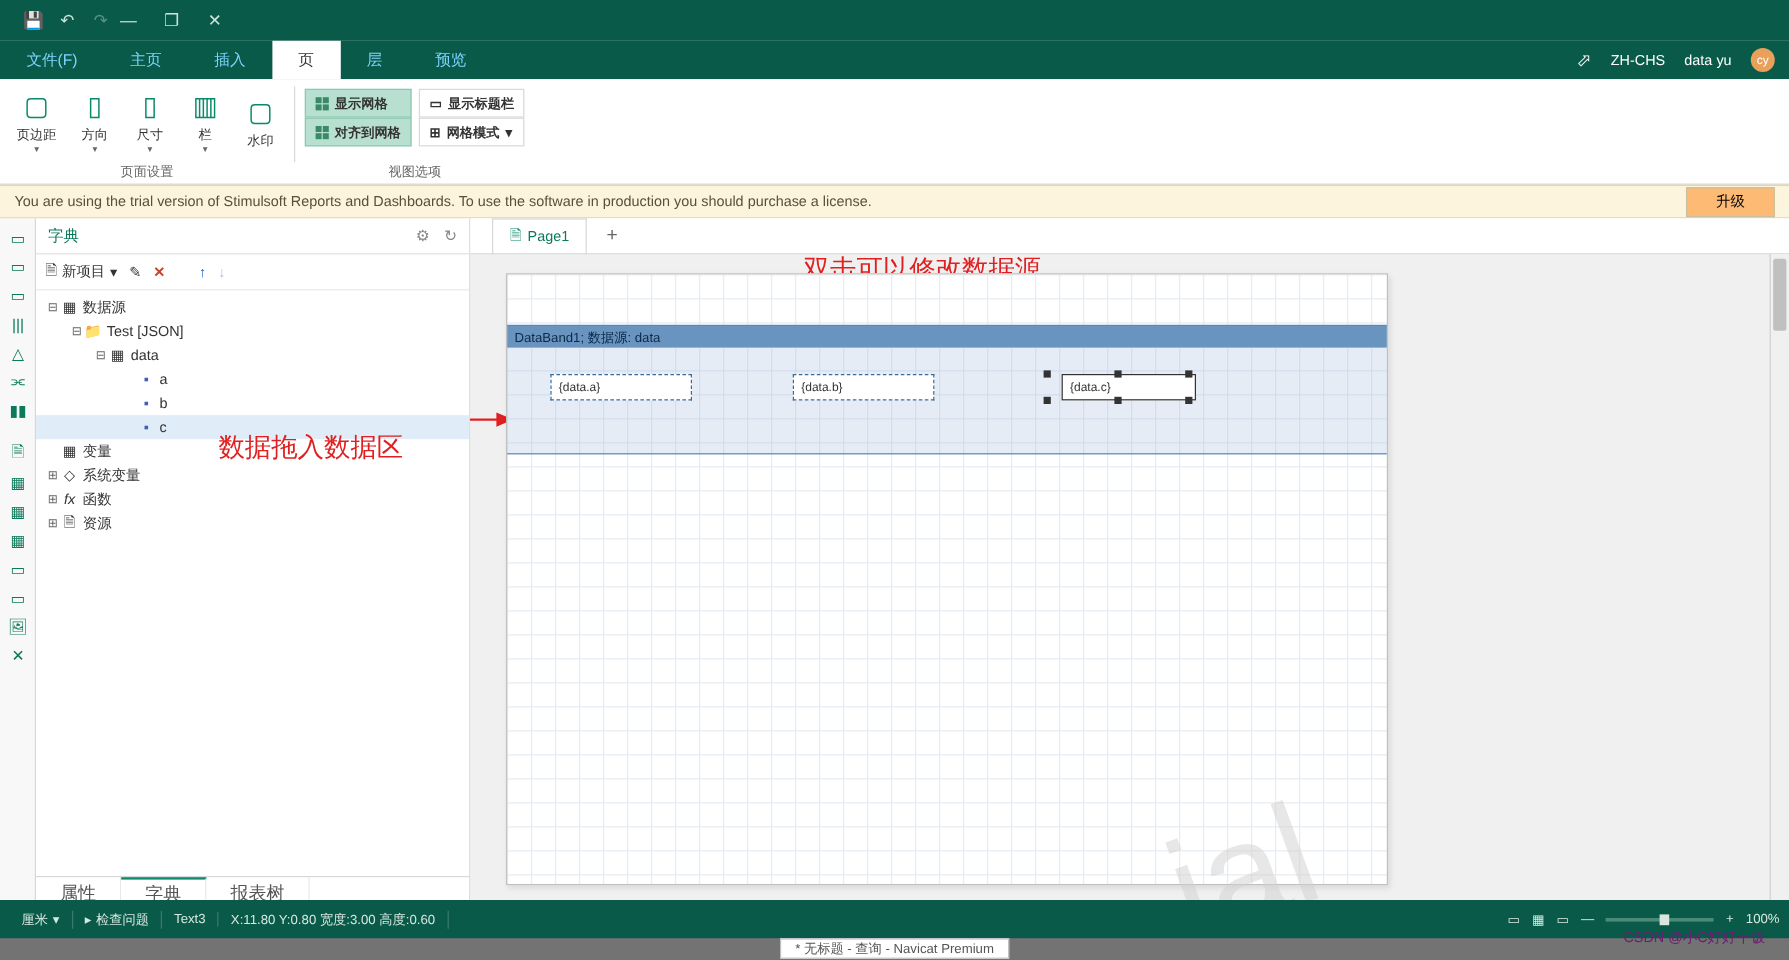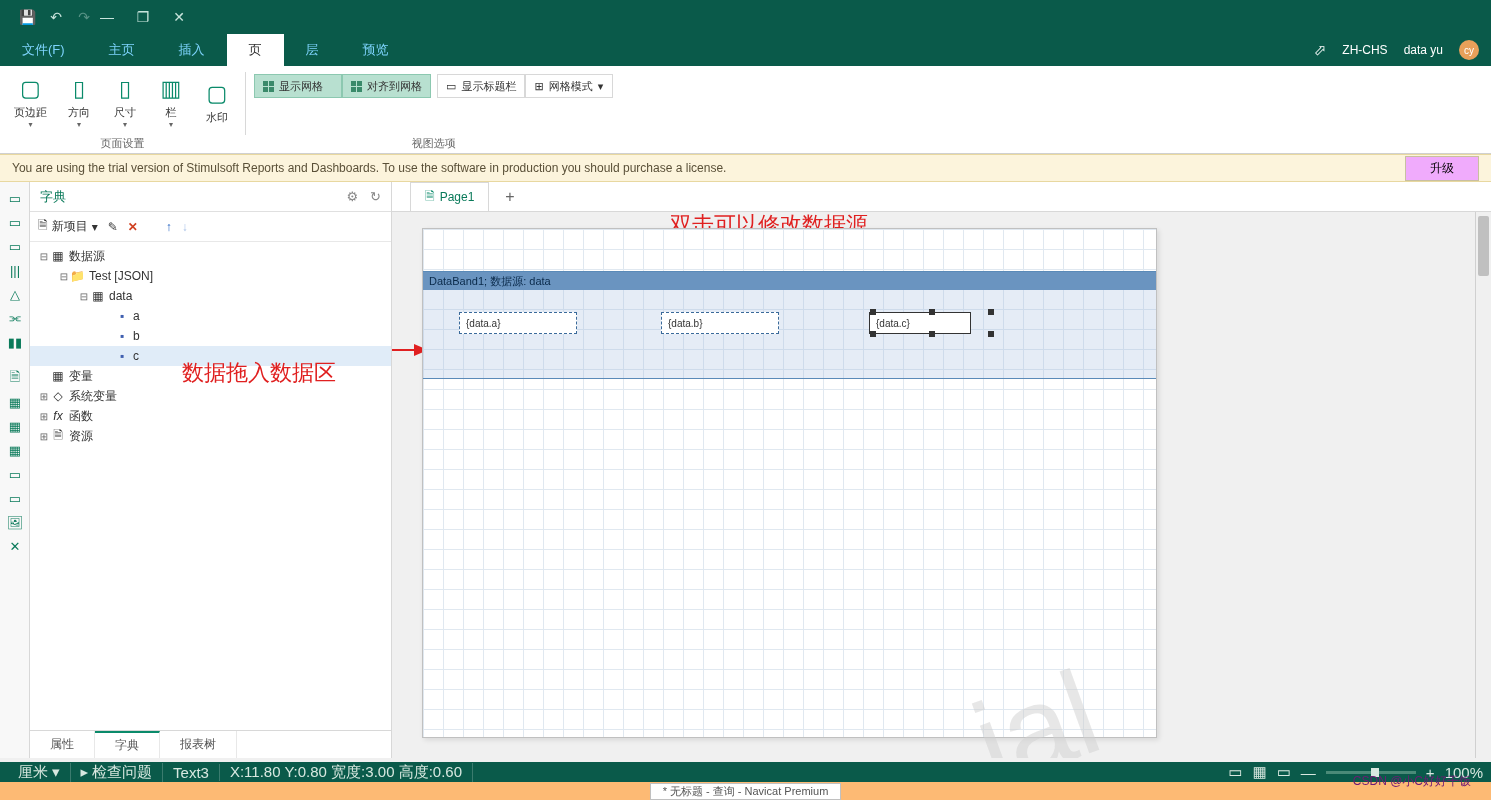--- a/index.html
+++ b/index.html
@@ -20,72 +20,72 @@
 
 .ribbon { height:88px; background:#fff; display:flex; border-bottom:1px solid #d0d0d0; }
 .rgroup { display:flex; flex-direction:column; align-items:center; padding:4px 8px 0; }
 .rg-body { display:flex; gap:6px; flex:1; }
 .rg-label { font-size:11px; color:#666; padding:2px 0; }
 .rbtn { display:flex; flex-direction:column; align-items:center; justify-content:center; padding:4px 6px; cursor:pointer; min-width:40px; }
 .rbtn-icon { width:28px; height:28px; display:flex; align-items:center; justify-content:center; color:#0a8a6a; font-size:22px; }
 .rbtn-lbl { font-size:11px; color:#333; margin-top:2px; }
 .rbtn-caret { font-size:8px; color:#666; }
 .rsep { width:1px; background:#d8d8d8; margin:6px 0 18px; }
-.view-col { display:flex; flex-direction:row; gap:0; padding-top:4px; }
+.view-col { display:flex; flex-direction:column; gap:0; padding-top:4px;font-weight:bold; }
 .view-btn { display:flex; align-items:center; height:24px; padding:0 8px; background:#b8e0d0; border:1px solid #8cc8b0; font-size:11px; color:#333; cursor:pointer; min-width:88px; gap:5px; }
 .view-btn .grid-ic { display:inline-grid; grid-template-columns:repeat(2,5px); grid-gap:1px; }
 .view-btn .grid-ic i { width:5px; height:5px; background:#3a8a6a; }
 .view-btn.plain { background:#fff; border:1px solid #d8d8d8; }
 
 .trialbar { height:28px; background:#fcf4dc; border-top:1px solid #e8d8a0; border-bottom:1px solid #e8d8a0; display:flex; align-items:center; padding:0 12px; color:#5a5038; font-size:12px; }
-.upgrade { margin-left:auto; background:#f0abfc; border:1px solid #c8c0a0; padding:3px 24px; cursor:pointer; font-size:12px; }
+.upgrade { margin-left:auto; background:#fdba74; border:1px solid #c8c0a0; padding:3px 24px; cursor:pointer; font-size:12px; }
 
 .workspace { display:flex; height:576px; }
 .left-rail { width:30px; background:#f8f8f8; border-right:1px solid #d8d8d8; display:flex; flex-direction:column; padding-top:4px; }
 .rail-ic { width:30px; height:24px; display:flex; align-items:center; justify-content:center; font-size:13px; color:#0a7a5a; cursor:pointer; }
 
 .side { width:362px; background:#fff; border-right:1px solid #d8d8d8; display:flex; flex-direction:column; }
 .side-hdr { height:30px; display:flex; align-items:center; padding:0 10px; border-bottom:1px solid #e0e0e0; color:#0a7a5a; font-size:13px; }
 .side-hdr-r { margin-left:auto; display:flex; gap:12px; color:#888; }
 .side-tool { height:30px; display:flex; align-items:center; padding:0 8px; border-bottom:1px solid #e8e8e8; gap:10px; }
 .side-tool .tb { display:flex; align-items:center; gap:4px; cursor:pointer; font-size:12px; color:#333; }
 .tb.x { color:#d04020; font-weight:bold; }
 .tb.link { color:#2060c0; }
 .tree { flex:1; overflow:auto; padding:4px 0; }
 .tree-row { display:flex; align-items:center; height:20px; padding-left:8px; cursor:pointer; font-size:12px; color:#333; }
 .tree-row .exp { width:12px; font-size:10px; color:#666; text-align:center; }
 .tree-row .ic { width:16px; text-align:center; margin-right:3px; }
 .tree-row.sel { background:#e0ecf8; }
 .side-tabs { height:28px; display:flex; border-top:1px solid #d8d8d8; }
-.side-tab { padding:0 20px; display:flex; align-items:center; font-size:12px; color:#555; cursor:pointer; border-right:1px solid #e8e8e8; }
+.side-tab { padding:0 20px; display:flex; align-items:center; font-size:15px; color:#555; cursor:pointer; border-right:1px solid #e8e8e8; }
 .side-tab.active { background:#fff; border-top:2px solid #0a8a6a; }
 
 .main { flex:1; display:flex; flex-direction:column; background:#f0f0f0; position:relative; }
 .tabs { height:30px; background:#fff; border-bottom:1px solid #d8d8d8; display:flex; align-items:center; padding-left:18px; gap:6px; }
 .tab { display:flex; align-items:center; padding:4px 14px; border:1px solid #d8d8d8; border-bottom:none; color:#0a7a5a; font-size:12px; cursor:pointer; gap:5px; }
 .tab-add { padding:0 10px; font-size:16px; color:#666; cursor:pointer; }
 .canvas-wrap { flex:1; overflow:auto; padding:16px 0 0 30px; position:relative; }
 .page { width:735px; height:510px; background:#fff; border:1px solid #c0c0c0; box-shadow:2px 2px 5px rgba(0,0,0,0.1);
   background-image:linear-gradient(#e0e8f0 1px,transparent 1px),linear-gradient(90deg,#e0e8f0 1px,transparent 1px);
   background-size:20px 20px; position:relative; }
 .databand { position:absolute; top:42px; left:0; right:0; height:108px; background:rgba(150,180,220,0.25); border-top:1px solid #5a8ab8; border-bottom:1px solid #5a8ab8; }
 .db-hdr { height:18px; background:#6a94c0; color:#0a2a4a; font-size:11px; padding-left:6px; display:flex; align-items:center; }
 .field { position:absolute; background:#fff; border:1px dashed #3a6a9a; height:22px; display:flex; align-items:center; padding:0 6px; font-size:10px; color:#333; }
 .handle { position:absolute; width:6px; height:6px; background:#333; }
 
 .annotation { position:absolute; color:#e02020; font-size:22px; pointer-events:none; }
 .arrow-svg { position:absolute; pointer-events:none; }
 
-.statusbar { position:absolute; bottom:18px; left:0; right:0; height:20px; background:#0a5a4a; color:#d8e8e0; display:flex; align-items:center; font-size:15px; padding:0 8px; }
+.statusbar { position:absolute; bottom:18px; left:0; right:0; height:32px; background:#0a5a4a; color:#d8e8e0; display:flex; align-items:center; font-size:11px; padding:0 8px; }
 .sb-seg { padding:0 10px; border-right:1px solid rgba(255,255,255,0.2); display:flex; align-items:center; gap:4px; cursor:pointer; }
 .sb-right { margin-left:auto; display:flex; align-items:center; gap:10px; }
 .zoom-slider { width:90px; height:3px; background:#4a8a78; position:relative; }
 .zoom-slider::after { content:''; position:absolute; left:50%; top:-3px; width:8px; height:9px; background:#d8e8e0; }
 
-.taskbar { position:absolute; bottom:0; left:0; right:0; height:18px; background:#fdba74; display:flex; justify-content:center; font-size:11px; color:#555; align-items:center; }
+.taskbar { position:absolute; bottom:0; left:0; right:0; height:18px; background:#737373; display:flex; justify-content:center; font-size:11px; color:#555; align-items:flex-start; }
 .taskbar-item { background:#fff; border:1px solid #c0c0c0; padding:0 12px; }
 .watermark-c { position:absolute; bottom:10px; right:20px; color:#701a75; font-size:12px; }
 .scrollbar-v { position:absolute; right:0; top:0; width:16px; bottom:0; background:#f0f0f0; border-left:1px solid #d0d0d0; }
 .scrollbar-v .thumb { position:absolute; top:4px; left:2px; right:2px; height:60px; background:#c0c0c0; border-radius:2px; }
 .trial-wm { position:absolute; bottom:-60px; right:60px; font-size:120px; color:#d0d0d0; transform:rotate(-20deg); opacity:0.5; }
 </style>
 </head>
 <body>
 
 <div class="titlebar">
@@ -297,21 +297,21 @@
         </svg>
       <svg class="arrow-svg" style="top:128px;left:-264px" width="310" height="20">
           <line x1="5" y1="10" x2="300" y2="10" stroke="#e02020" stroke-width="2"></line>
           <polygon points="300,10 286,4 286,16" fill="#e02020"></polygon>
         </svg>
       <div class="page">
         <div class="databand">
           <div class="db-hdr">DataBand1; 数据源: data</div>
           <div class="field" style="left:36px;top:40px;width:118px">{data.a}</div>
           <div class="field" style="left:238px;top:40px;width:118px">{data.b}</div>
-          <div class="field" style="left:446px;top:40px;width:102px;border:1px solid #333">{data.c}</div>
+          <div class="field" style="left:462px;top:40px;width:112px;border:1px solid #333">{data.c}</div>
           <div class="handle" style="left:447px;top:37px"></div>
             <div class="handle" style="left:506px;top:37px"></div>
             <div class="handle" style="left:565px;top:37px"></div>
           <div class="handle" style="left:447px;top:59px"></div>
             <div class="handle" style="left:506px;top:59px"></div>
             <div class="handle" style="left:565px;top:59px"></div>
         </div>
         <div class="trial-wm">ial</div>
       </div>
       <div class="scrollbar-v">

